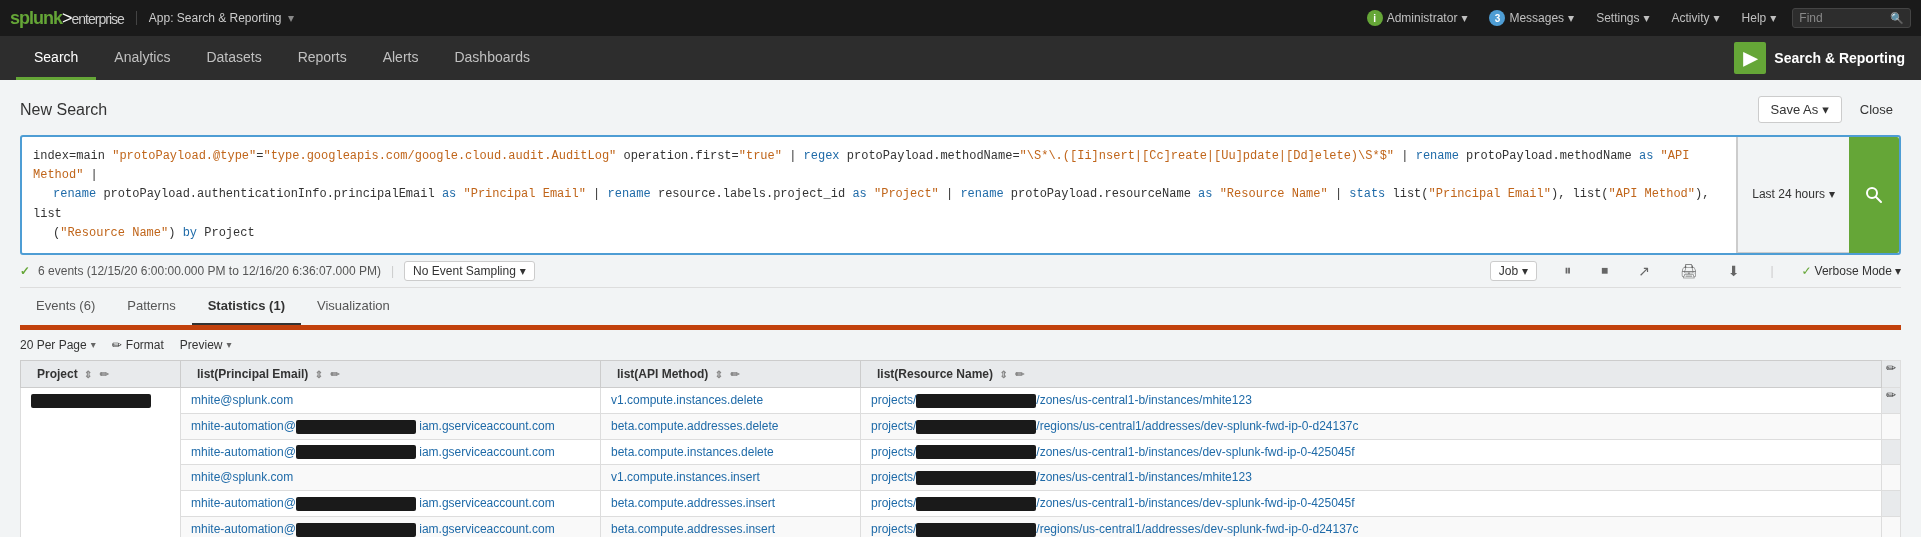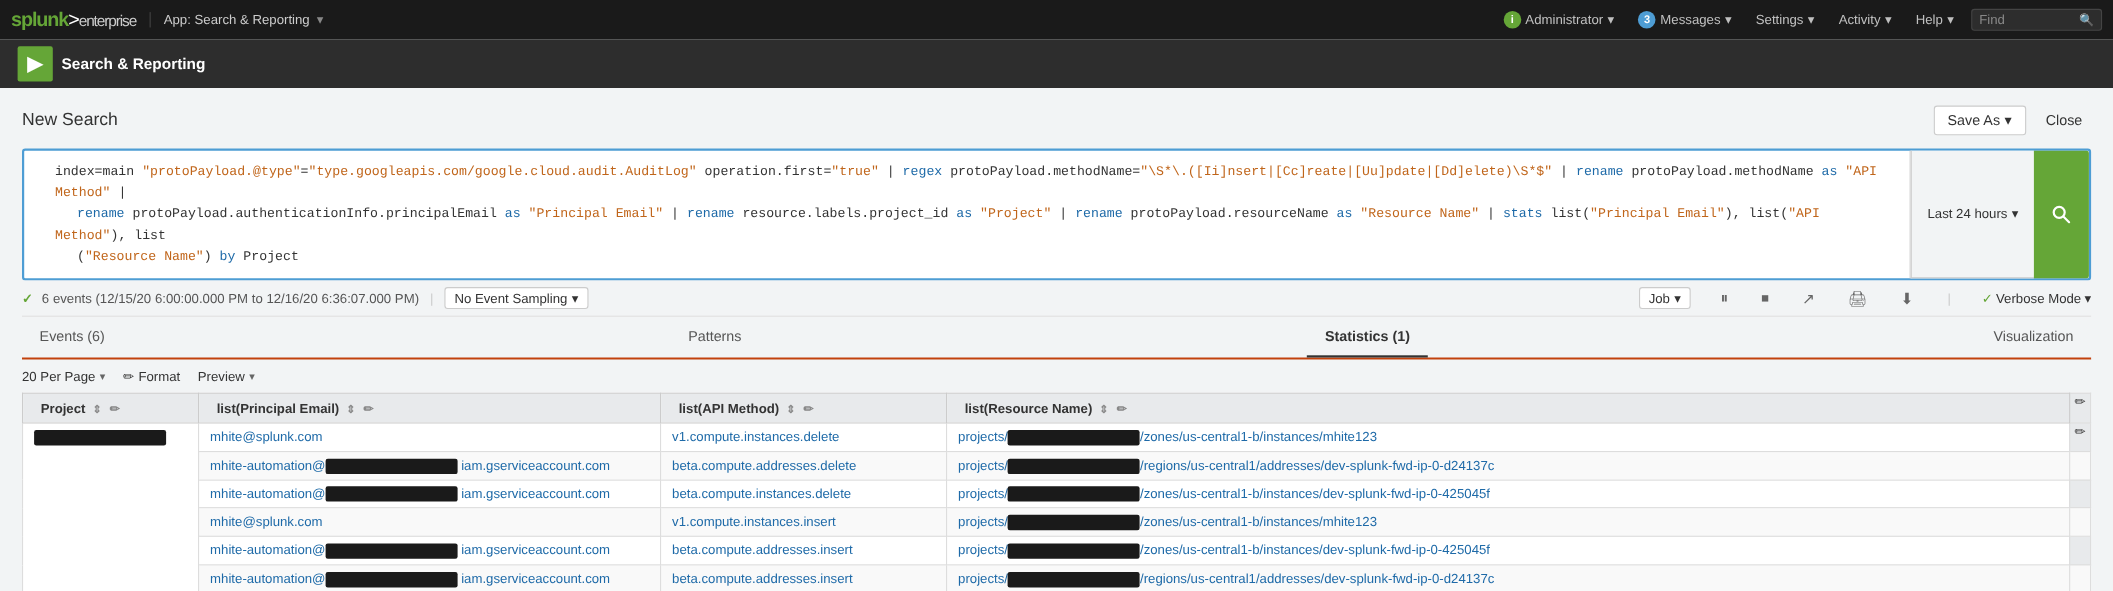--- a/index.html
+++ b/index.html
@@ -171,21 +171,21 @@
       align-items: stretch;
       margin-bottom: 0;
       border: 2px solid #4e9dd4;
       border-radius: 3px;
       background: #fff;
     }
     .search-code {
       font-family: 'Courier New', monospace;
       font-size: 12px;
       line-height: 1.6;
-      padding: 10px 28px;
+      padding: 10px 11px;
       border-radius: 10px;
     }
     .kw-black { color: #333; }
     .kw-orange { color: #c0651a; }
     .kw-blue { color: #1e6aa8; }
     .search-time-btn {
       background: #f2f4f5;
       border-left: 1px solid #ccc;
       border-radius: 0 2px 2px 0;
       padding: 0 14px;
@@ -236,24 +236,23 @@
       color: #666;
       font-size: 14px;
       padding: 0 3px;
     }
 
     
     .result-tabs {
       display: flex;
       align-items: center;
       gap: 0;
-      border-bottom: 2px solid #c2410c;
+      border-bottom: 5px solid #c2410c;
       padding: 0;
       background: #f2f4f5;
-      justify-content: space-between;
     }
     .result-tab {
       padding: 10px 16px;
       font-size: 13px;
       color: #555;
       cursor: pointer;
       border-bottom: 2px solid transparent;
     }
     .result-tab.active {
       color: #333;
@@ -369,20 +368,28 @@
       <span>▾</span>
     </div>
     <div class="find-box">
       <input type="text" placeholder="Find" style="">
       <span class="search-icon-sm">🔍</span>
     </div>
   </div>
 </nav>
 
 <nav class="sec-nav">
+  <div class="sec-nav-tabs">
+    <div class="sec-tab active">Search</div>
+    <div class="sec-tab">Analytics</div>
+    <div class="sec-tab">Datasets</div>
+    <div class="sec-tab">Reports</div>
+    <div class="sec-tab">Alerts</div>
+    <div class="sec-tab">Dashboards</div>
+  </div>
   <div class="sec-nav-right">
     <div class="brand-badge">▶</div>
     <span class="brand-label">Search &amp; Reporting</span>
   </div>
 </nav>
 
 <div class="main-content">
 
   <div class="search-header">
     <h1 class="search-title">New Search</h1>

